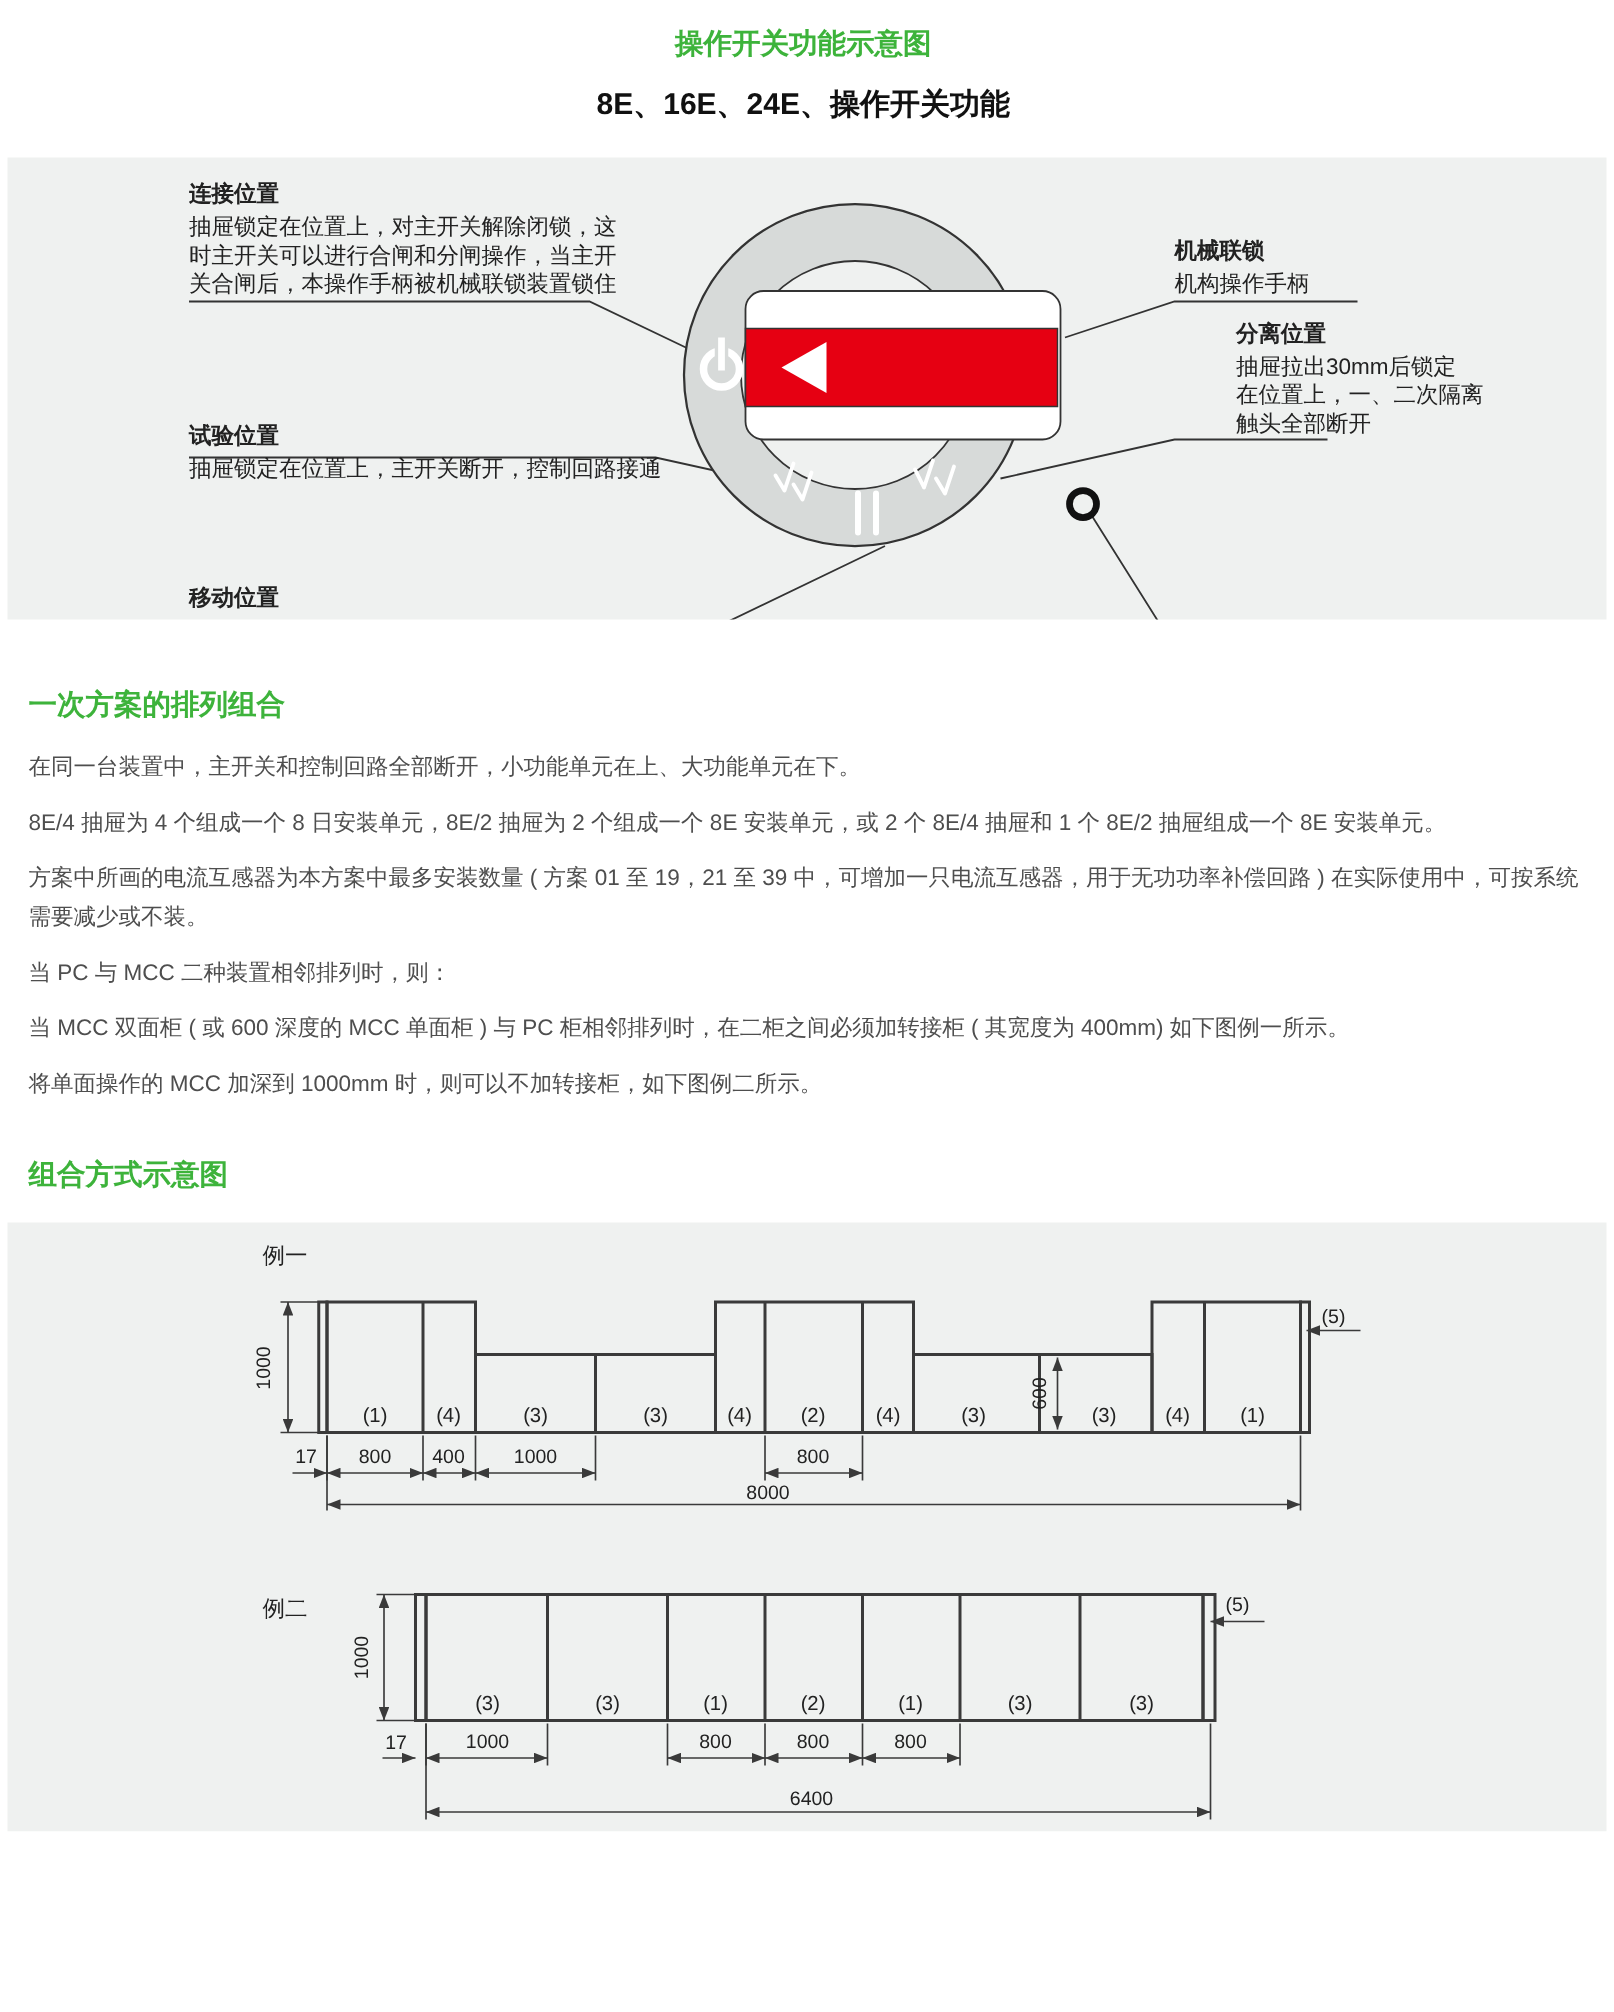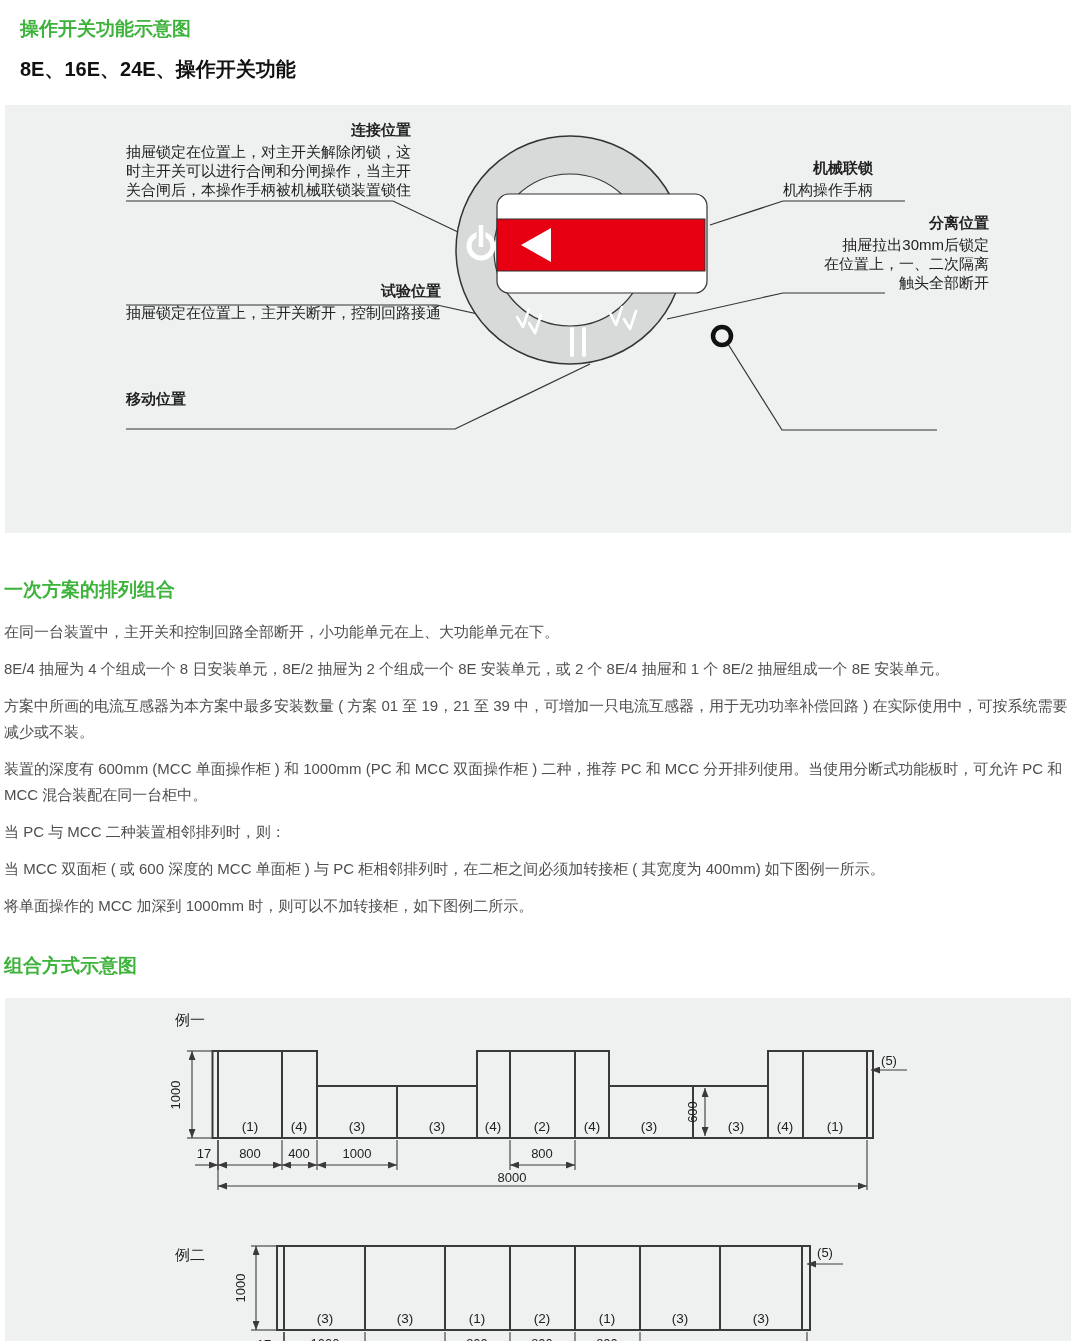--- a/index.html
+++ b/index.html
@@ -1,23 +1,23 @@
 <!DOCTYPE html>
 <html><head>
 <meta charset="utf-8">
 <style>
   html,body{margin:0;padding:0;background:#ffffff;}
   body{width:1076px;font-family:"Liberation Sans","DejaVu Sans",sans-serif;}
-  .hdr{padding:16px 7px 0 20px;}
+  .hdr{padding:16px 7px 0 2px;text-align:center;}
   .h-green{color:#3db33b;font-size:19px;font-weight:bold;margin:0 0 14px 0;}
   .h-sub{color:#111;font-size:20px;font-weight:bold;margin:0 0 22px 0;}
   .panel{position:relative;margin:0 5px;background:#eff1f0;overflow:hidden;}
-  #panel1{height:428px;text-align:right;}
+  #panel1{height:308px;}
   #panel2{height:406px;}
-  .sec{padding:0 4px;}
+  .sec{padding:0 19px;}
   .sec .h-green{margin:44px 0 16px 0;}
   .sec .h-green.last{margin:34px 0 19px 0;}
   .para{color:#4e4e4e;font-size:15px;line-height:26px;margin:0 0 11px 0;}
   .co{position:absolute;color:#222;font-size:15px;line-height:19px;white-space:nowrap;}
   .co .t{font-weight:bold;line-height:20px;margin-bottom:2px;}
   .absfill{position:absolute;left:0;top:0;}
   svg{font-family:"Liberation Sans","DejaVu Sans",sans-serif;}
   .dimtxt{font-size:13px;fill:#222;}
   .blktxt{font-size:13.5px;fill:#222;}
   .extxt{font-size:15px;fill:#222;}
@@ -91,21 +91,20 @@
     <div>在位置上，一、二次隔离</div>
     <div>触头全部断开</div>
   </div>
 </div>
 
 <div class="sec">
   <div class="h-green">一次方案的排列组合</div>
   <p class="para">在同一台装置中，主开关和控制回路全部断开，小功能单元在上、大功能单元在下。</p>
   <p class="para">8E/4 抽屉为 4 个组成一个 8 日安装单元，8E/2 抽屉为 2 个组成一个 8E 安装单元，或 2 个 8E/4 抽屉和 1 个 8E/2 抽屉组成一个 8E 安装单元。</p>
   <p class="para">方案中所画的电流互感器为本方案中最多安装数量 ( 方案 01 至 19，21 至 39 中，可增加一只电流互感器，用于无功功率补偿回路 ) 在实际使用中，可按系统需要减少或不装。</p>
-  <p class="para">装置的深度有 600mm (MCC 单面操作柜 ) 和 1000mm (PC 和 MCC 双面操作柜 ) 二种，推荐 PC 和 MCC 分开排列使用。当使用分断式功能板时，可允许 PC 和 MCC 混合装配在同一台柜中。</p>
   <p class="para">当 PC 与 MCC 二种装置相邻排列时，则：</p>
   <p class="para">当 MCC 双面柜 ( 或 600 深度的 MCC 单面柜 ) 与 PC 柜相邻排列时，在二柜之间必须加转接柜 ( 其宽度为 400mm) 如下图例一所示。</p>
   <p class="para">将单面操作的 MCC 加深到 1000mm 时，则可以不加转接柜，如下图例二所示。</p>
   <div class="h-green last">组合方式示意图</div>
 </div>
 
 <div class="panel" id="panel2">
   <svg class="absfill" width="1066" height="406" viewBox="0 0 1066 406">
     <defs>
       <marker id="arr" orient="auto-start-reverse" markerUnits="userSpaceOnUse" markerWidth="9" markerHeight="7" refX="9" refY="3.5">

